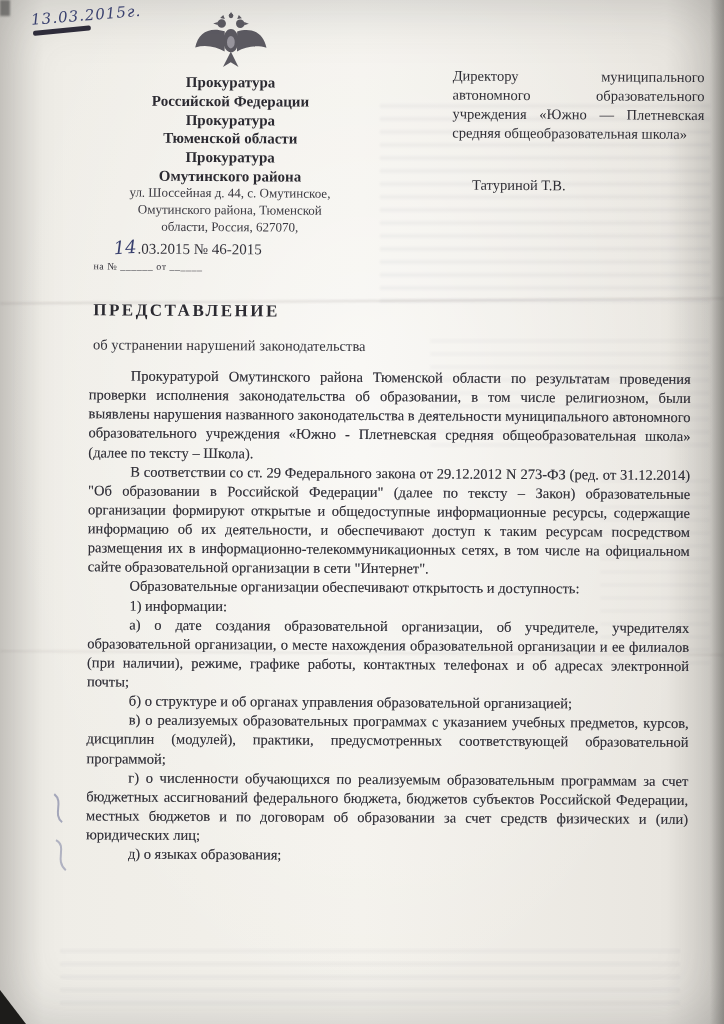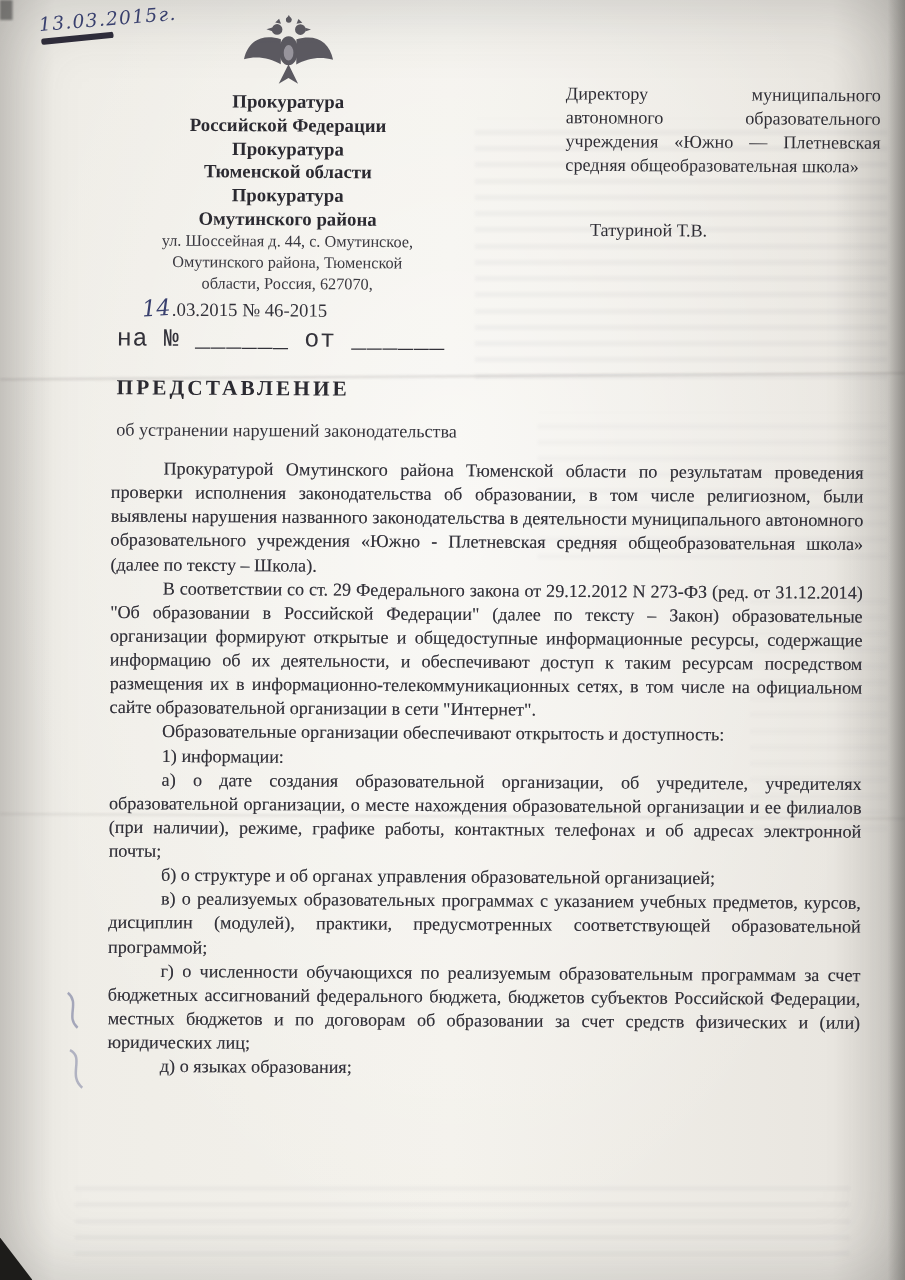--- a/index.html
+++ b/index.html
@@ -35,21 +35,21 @@
   .ink{color:#39406e;font-family:"DejaVu Serif",serif;font-style:italic;}
   .hw-date{position:absolute;left:28px;top:8px;font-size:15px;transform:rotate(-5deg);letter-spacing:1px;}
   .hw-underline{position:absolute;left:30px;top:30px;width:58px;height:5px;background:#2e2c3a;transform:rotate(-6deg);border-radius:2px;}
   .hw-day{font-size:18px;transform:rotate(-4deg);display:inline-block;margin-right:1px;}
   .margin-mark{position:absolute;opacity:.75;}
   
   .emblem{position:absolute;left:188px;top:12px;width:80px;height:62px;opacity:.88;}
   .org{position:absolute;left:88px;top:74px;width:280px;text-align:center;font-weight:bold;font-size:15px;line-height:1.25;color:#2b2a31;}
   .addr{position:absolute;left:88px;top:186px;width:280px;text-align:center;font-size:13px;line-height:1.3;color:#3a3940;}
   .numline{position:absolute;left:112px;top:238px;font-size:15px;}
-  .refline{position:absolute;left:92px;top:262px;font-size:20px;letter-spacing:.5px;font-family:Liberation Mono, monospace;}
+  .refline{position:absolute;left:92px;top:262px;font-size:10px;letter-spacing:.5px;}
   
   .recipient{position:absolute;left:450px;top:66px;width:252px;font-size:14.5px;line-height:1.32;text-align:justify;color:#2f2e35;}
   .recipient-name{position:absolute;left:470px;top:176px;font-size:14.5px;color:#2f2e35;}
   
   .doc-title{position:absolute;left:92px;top:302px;font-size:17px;font-weight:bold;letter-spacing:2.5px;color:#2b2a31;}
   .doc-subtitle{position:absolute;left:92px;top:338px;font-size:14.5px;color:#33323a;}
   .body-text{position:absolute;left:88px;top:368px;width:602px;font-size:14.5px;line-height:1.32;color:#33323a;}
   .body-text p{margin:0;text-indent:42px;text-align:justify;text-shadow:0 0 .4px rgba(40,40,50,.5);}
 </style>
 </head>

